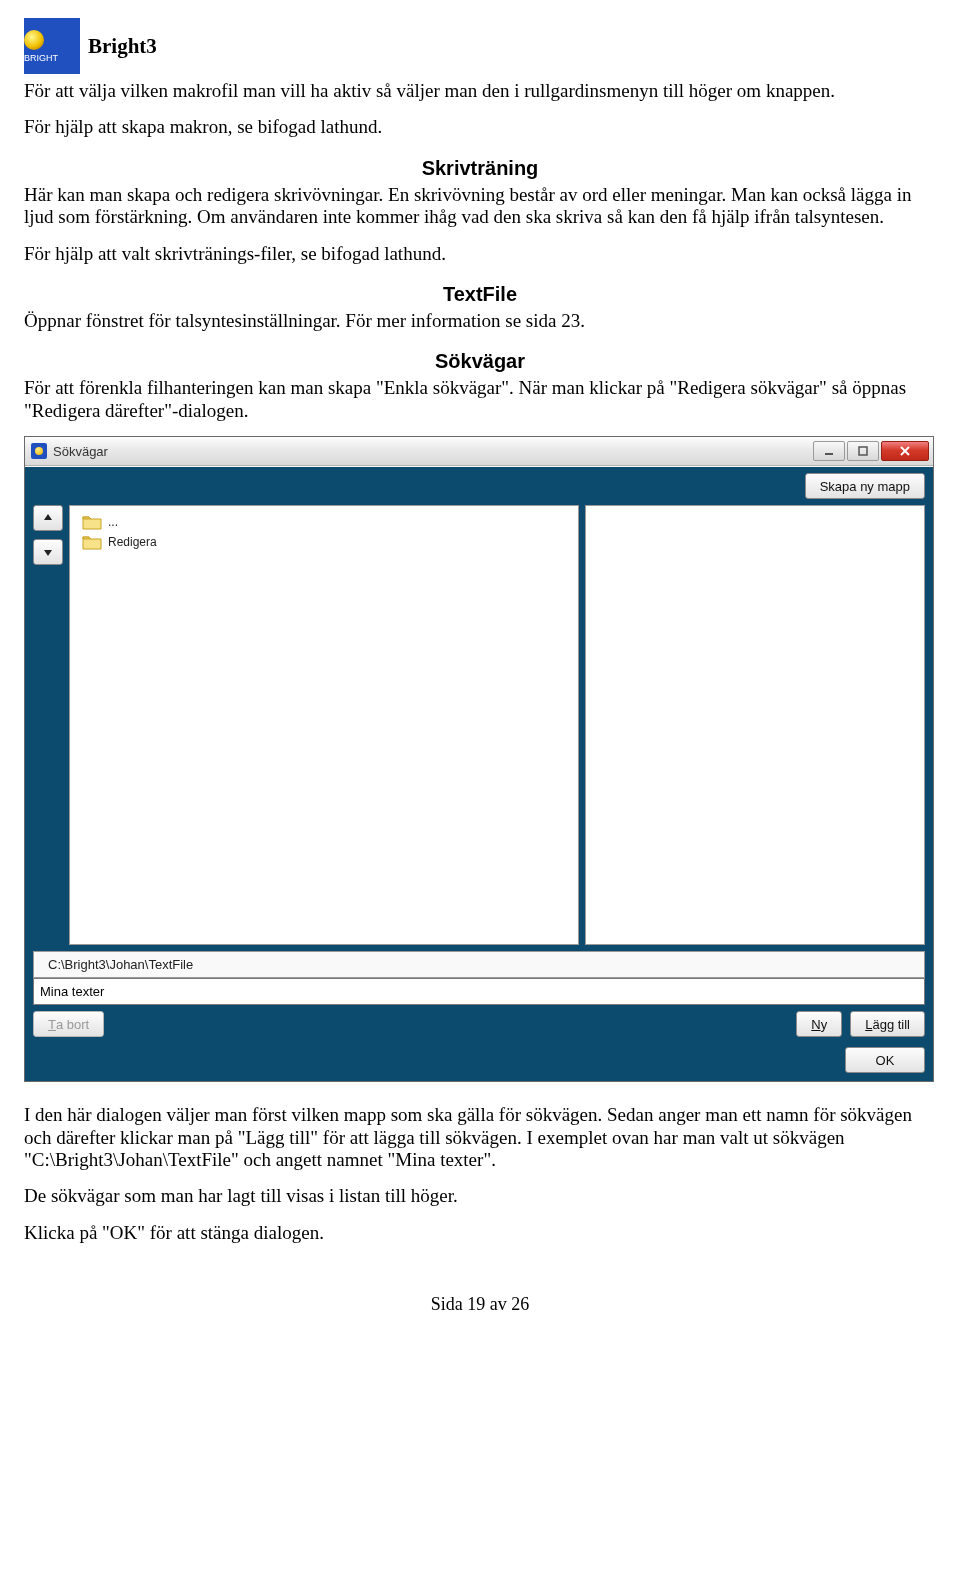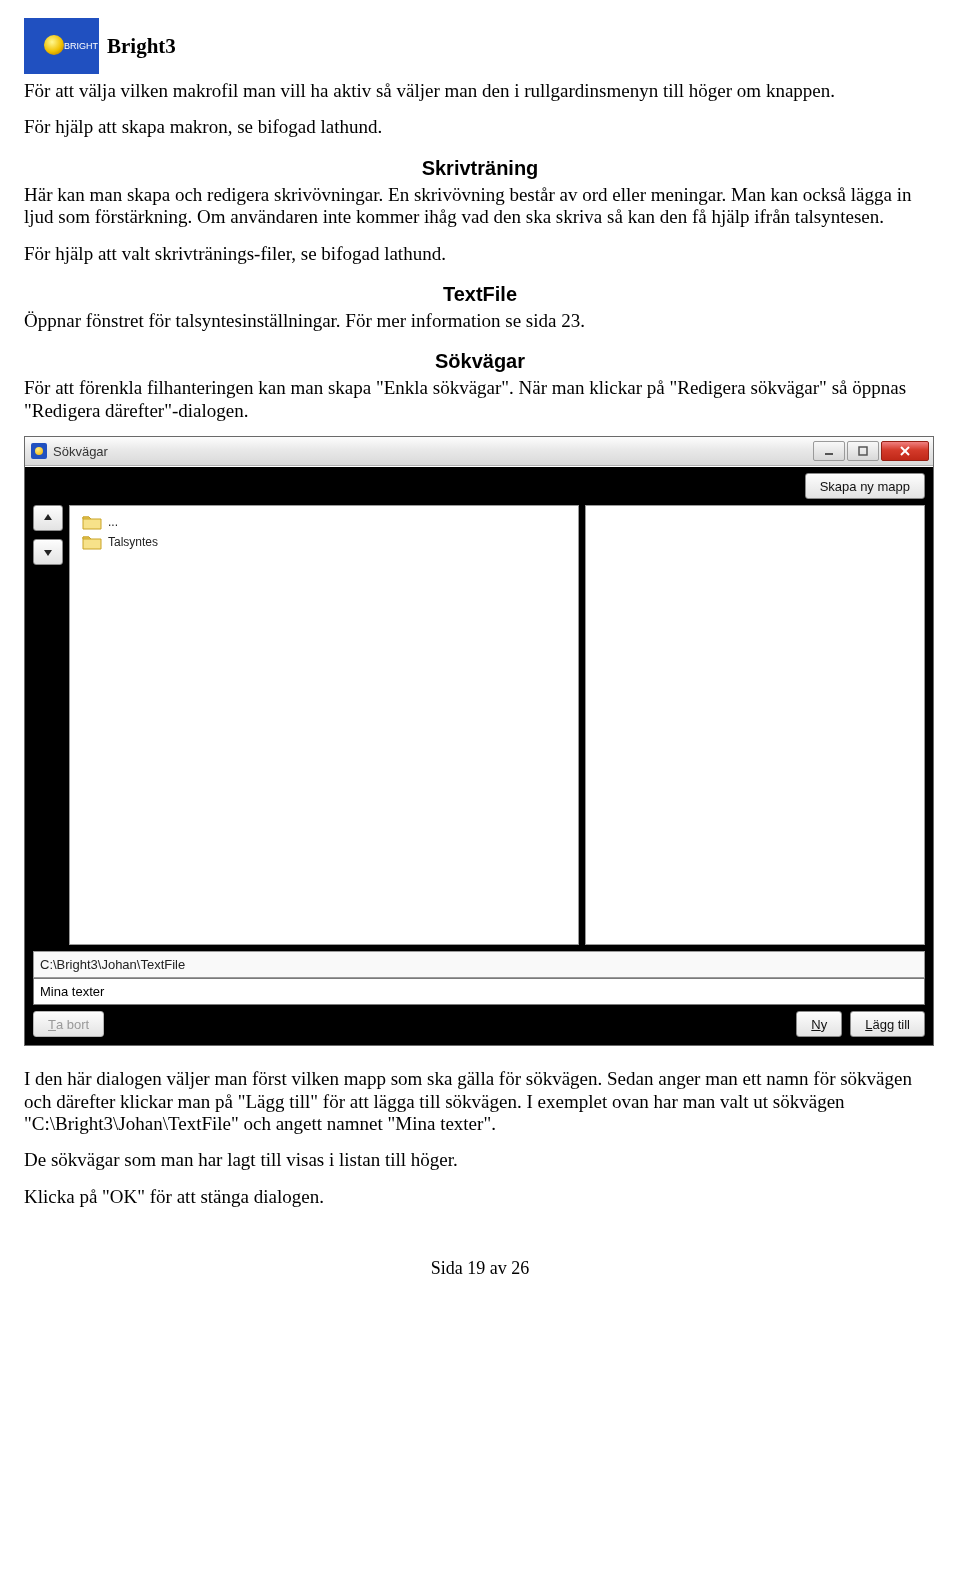--- a/index.html
+++ b/index.html
@@ -16,27 +16,25 @@
     display: flex;
     align-items: flex-start;
     gap: 8px;
     margin-bottom: 6px;
   }
   .logo {
     width: 56px;
     height: 56px;
     background: #2050c0;
     display: flex;
-    flex-direction: row;
-    align-items: center;
+    flex-direction: column;
     justify-content: center;
     font-family: Arial, sans-serif;
     font-size: 9px;
     color: #fff;
-    padding-left: 19px;
   }
   .logo-bulb {
     width: 20px;
     height: 20px;
     border-radius: 50%;
     background: radial-gradient(circle at 40% 35%, #fff890, #f0c000 55%, #a06000);
     margin-bottom: 3px;
   }
   .title {
     font-weight: bold;
@@ -104,21 +102,21 @@
     color: #555;
   }
   .win-btn.close {
     width: 46px;
     background: linear-gradient(#f08080,#d43a2a 45%,#c02818);
     border-color: #962014;
     color: #fff;
   }
   .win-body {
     padding: 6px 8px 8px 8px;
-    background: #000000;
+    background: #0c4a6e;
     border-top: 1px solid #fff;
   }
   .top-row { display: flex; justify-content: flex-end; margin-bottom: 6px; }
   .tree-row { display: flex; gap: 6px; }
   .arrow-col { display: flex; flex-direction: column; gap: 8px; }
   .tree-panel {
     flex: 1;
     height: 440px;
     background: #fff;
     border: 1px solid #9a9a9a;
@@ -151,21 +149,21 @@
     display: inline-flex; align-items: center; justify-content: center;
     color: #111;
   }
   .btn3d.sq { width: 30px; padding: 0; }
   .btn3d.disabled { color: #9a9a9a; border-color: #b5b5b5; }
   .btn3d .ul { text-decoration: underline; }
   .path-field {
     width: 100%;
     border: 1px solid #9a9a9a;
     background: #f9f9f9;
-    padding: 5px 6px;
+    padding: 5px 14px;
     font-family: Tahoma, sans-serif;
     font-size: 13px;
     box-sizing: border-box;
     margin-top: 6px;
     color: #222;
   }
   .name-input {
     width: 100%;
     border: 1px solid #7a7a7a;
     background: #fff;
@@ -257,38 +255,41 @@
           </span>
           <span>...</span>
         </div>
         <div class="tree-item">
           <span class="folder-icon">
             <svg width="20" height="16">
                 <path d="M1 3 L7 3 L9 5 L19 5 L19 15 L1 15 Z" fill="#f7e28a" stroke="#c9a327"></path>
                 <path d="M1 3 L7 3 L9 5 L1 5 Z" fill="#e8c95a" stroke="#c9a327"></path>
               </svg>
           </span>
-          <span>Talsyntes</span>
+          <span>Redigera</span>
         </div>
       </div>
       <div class="right-panel"></div>
     </div>
 
     <div class="path-field">C:\Bright3\Johan\TextFile</div>
     <input class="name-input" value="Mina texter" style="">
 
     <div class="bottom-btn-row">
       <button class="btn3d disabled">
           <span class="ul">T</span>
           <span>a bort</span>
         </button>
       <div class="spacer"></div>
       <button class="btn3d"><span class="ul">N</span>y</button>
       <button class="btn3d"><span class="ul">L</span>ägg till</button>
     </div>
+    <div class="ok-row">
+      <button class="btn3d" style="min-width:80px">OK</button>
+    </div>
   </div>
 </div>
 
 <p class="para">I den här dialogen väljer man först vilken mapp som ska gälla för sökvägen. Sedan anger man ett namn för sökvägen och därefter klickar man på "Lägg till" för att lägga till sökvägen. I exemplet ovan har man valt ut sökvägen "C:\Bright3\Johan\TextFile" och angett namnet "Mina texter".</p>
 <p class="para">De sökvägar som man har lagt till visas i listan till höger.</p>
 <p class="para">Klicka på "OK" för att stänga dialogen.</p>
 
 <div class="footer">Sida 19 av 26</div>
 
 </body></html>

